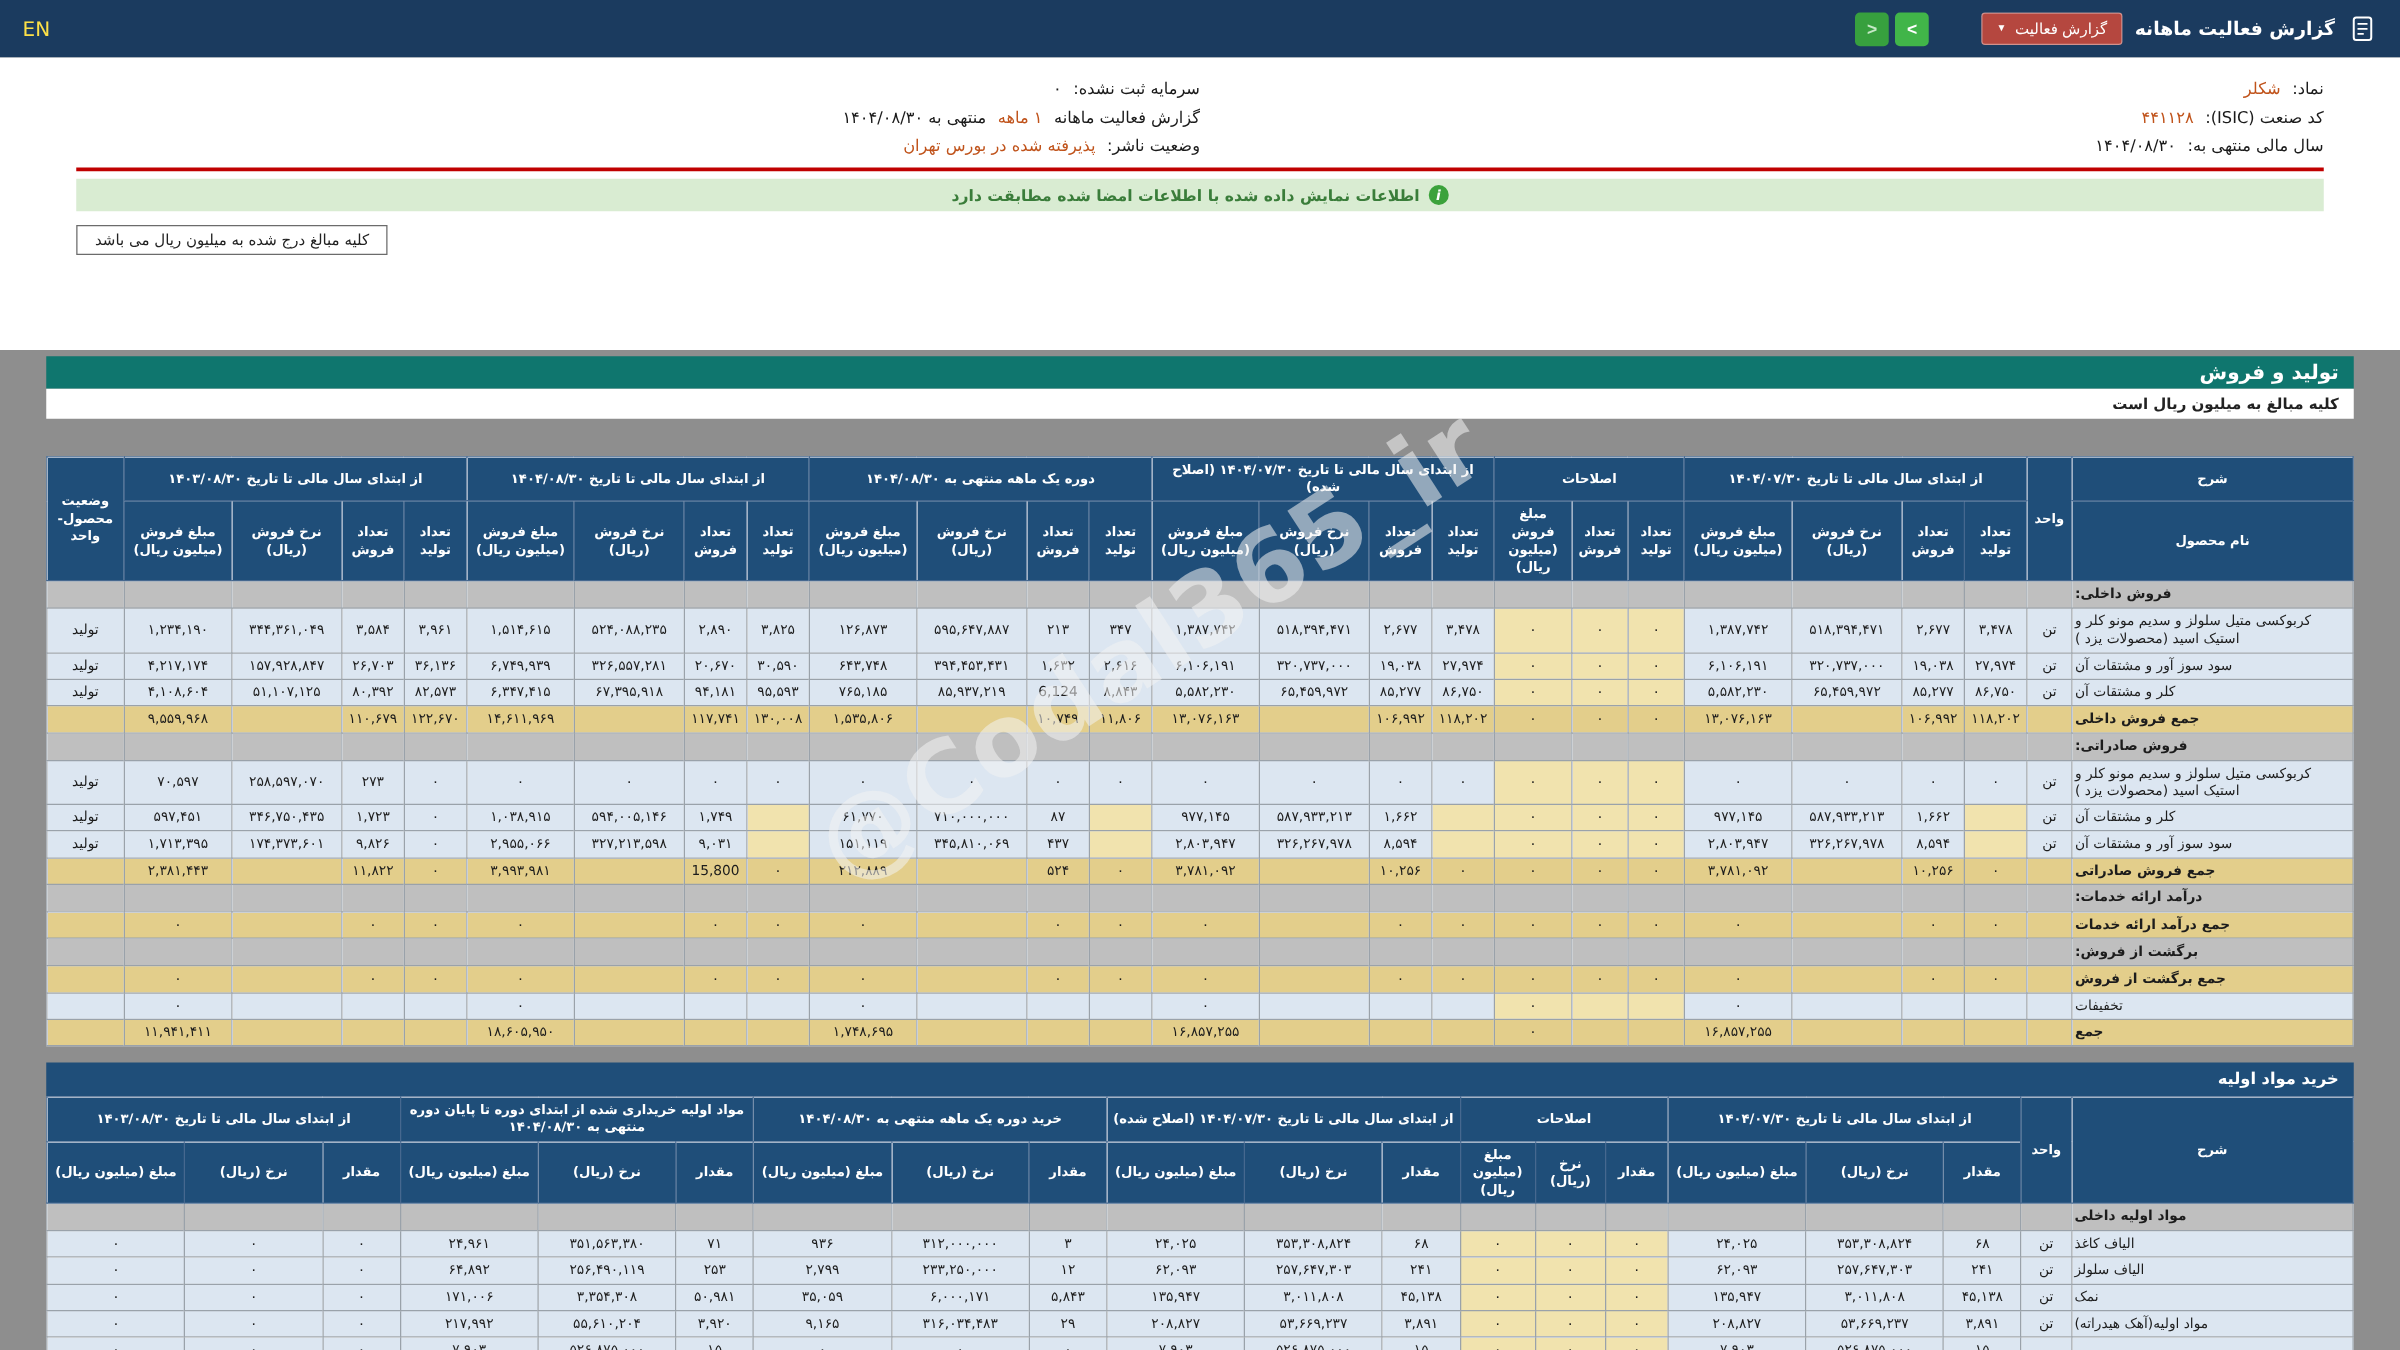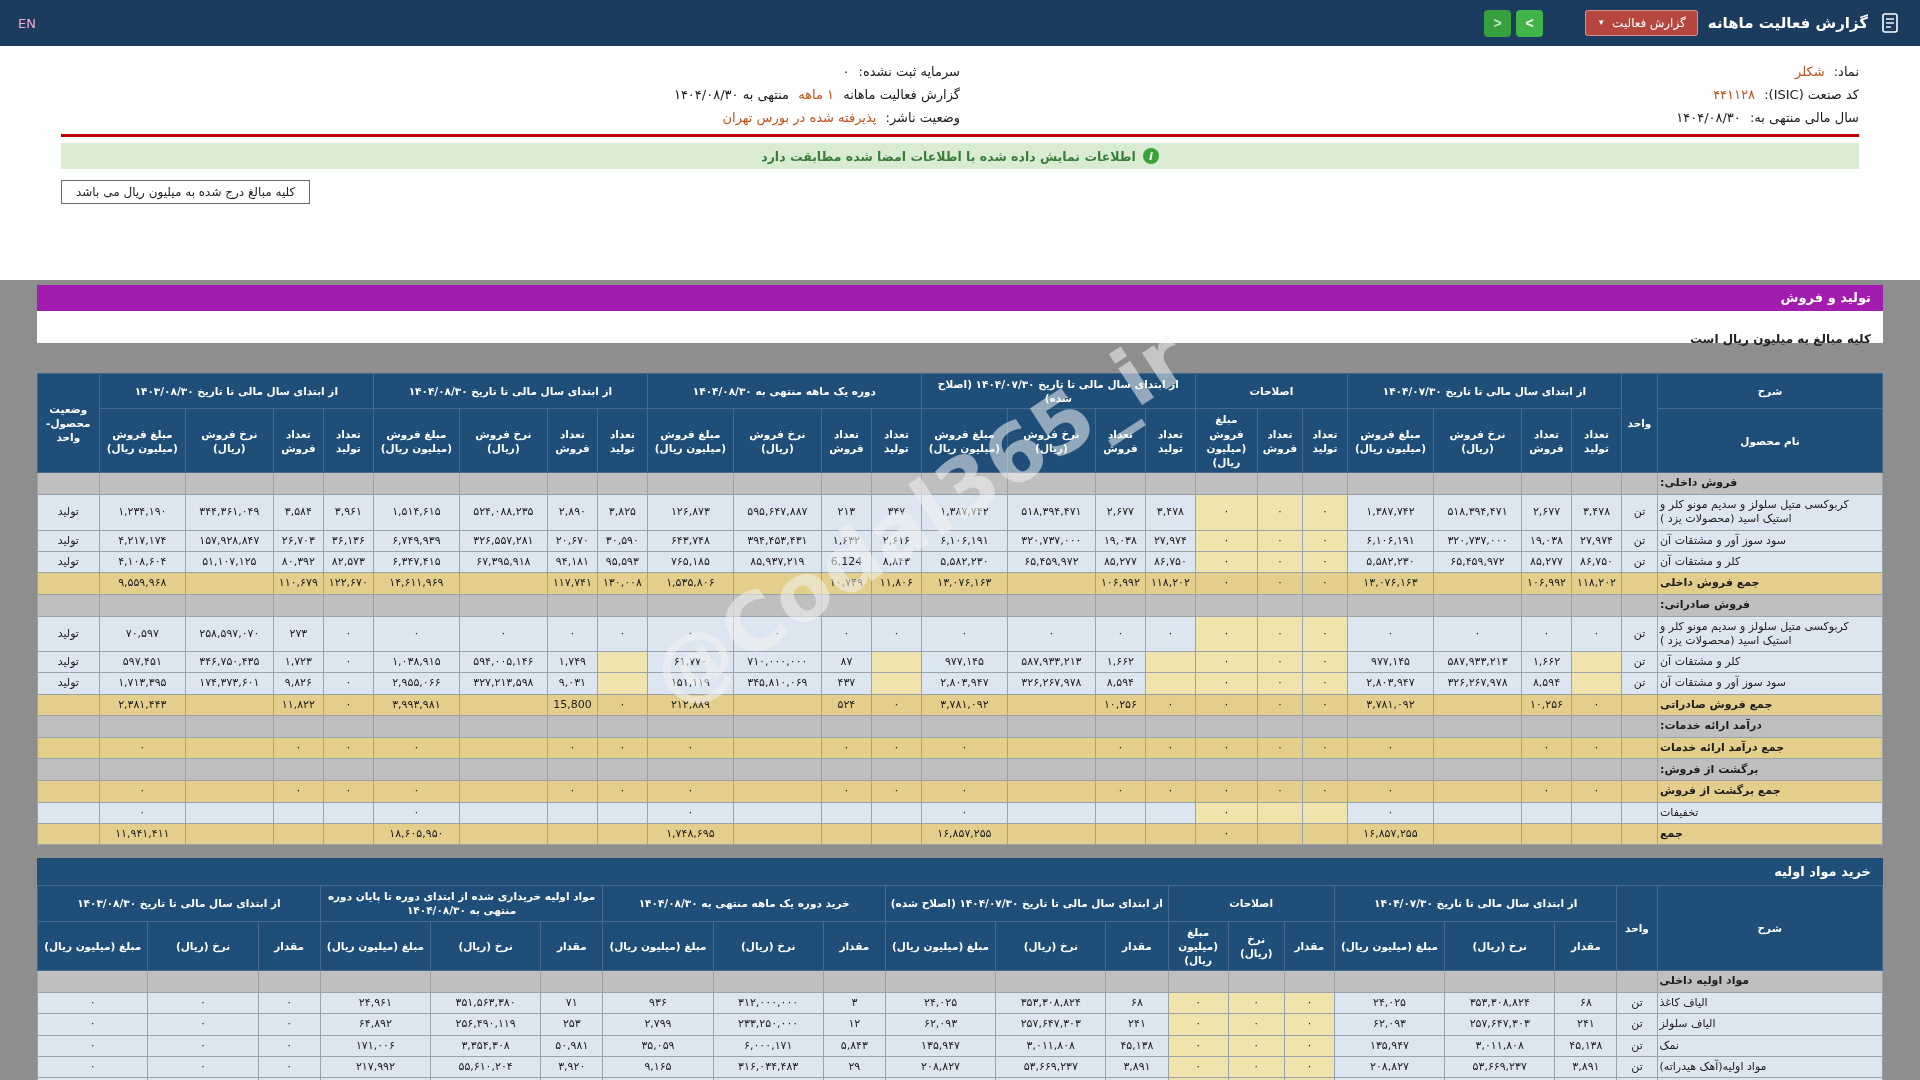--- a/index.html
+++ b/index.html
@@ -10,39 +10,39 @@
   .topbar-title{color:#fff;font-size:15px;font-weight:bold;margin:0 10px;white-space:nowrap}
   .dd-btn{background:#B5473F;color:#fff;border:1px solid rgba(255,255,255,.4);border-radius:3px;
     font-size:12px;padding:5px 11px;display:flex;align-items:center;gap:7px;cursor:pointer;white-space:nowrap}
   .dd-caret{font-size:8px;line-height:1}
   .nav-btns{display:flex;gap:5px;margin-right:42px}
   .nav-btn{width:27px;height:27px;border-radius:4px;border:none;font-size:14px;font-weight:bold;cursor:pointer;
     display:flex;align-items:center;justify-content:center}
   .nav-next{background:#41B549;color:#fff}
   .nav-prev{background:#37A03E;color:#C6E8C7}
   .spacer{flex:1}
-  .en{color:#f9a8d4;font-size:13px}
+  .en{color:#fde047;font-size:16px}
   
   .white-area{background:#fff;padding:14px 61px 0;height:234px;direction:rtl}
   .inforow-wrap{display:flex}
   .half{width:50%}
   .irow{height:23px;line-height:23px;font-size:13px;color:#1a1a1a;white-space:nowrap}
   .ival{margin-right:5px}
   .orange{color:#C0531B}
   .red-line{height:3px;background:#C00000;margin-top:5px}
   .notice{margin-top:6px;height:26px;background:#D9ECD2;display:flex;align-items:center;justify-content:center;
     gap:7px;font-size:12.5px;font-weight:bold;color:#3A7D3A}
   .info-i{width:16px;height:16px;border-radius:50%;background:#3BA23B;color:#fff;font-size:11px;font-weight:bold;
     display:flex;align-items:center;justify-content:center;font-style:italic;flex:0 0 16px}
   .amounts{text-align:left;margin-top:11px}
   .amounts span{display:inline-block;border:1px solid #6b6b6b;background:#fff;padding:4px 14px;font-size:12px;color:#222}
   
   .gray{padding:5px 37px 0}
-  .bar-blue{height:26px;line-height:26px;background:#a21caf;color:#fff;font-size:13px;font-weight:bold;padding:0 12px}
-  .bar-white{height:24px;line-height:24px;background:#fff;color:#222;font-size:12px;font-weight:bold;padding:16px 12px}
+  .bar-blue{height:26px;line-height:26px;background:#0f766e;color:#fff;font-size:16px;font-weight:bold;padding:0 12px}
+  .bar-white{height:24px;line-height:24px;background:#fff;color:#222;font-size:12px;font-weight:bold;padding:0 12px}
   .bar-navy{height:27px;line-height:27px;background:#1F4E79;color:#fff;font-size:13px;font-weight:bold;padding:0 12px;margin-top:13px}
   table{border-collapse:collapse;table-layout:fixed;width:1846px;direction:rtl;background:#fff}
   #t1{margin-top:30px}
   th{background:#1F4E79;color:#fff;font-size:10.5px;font-weight:bold;border:1px solid #46688F;
     padding:3px 2px;line-height:1.35;text-align:center;overflow:hidden}
   td{border:1px solid #9AA2AA;font-size:11px;color:#1c1c1c;text-align:center;padding:3px 2px;
     line-height:1.3;background:#DCE6F1;overflow:hidden}
   td.name{text-align:left;padding-right:7px}
   tr.total td{background:#E3CE8B}
   td.adj{background:#F1E3AE}

